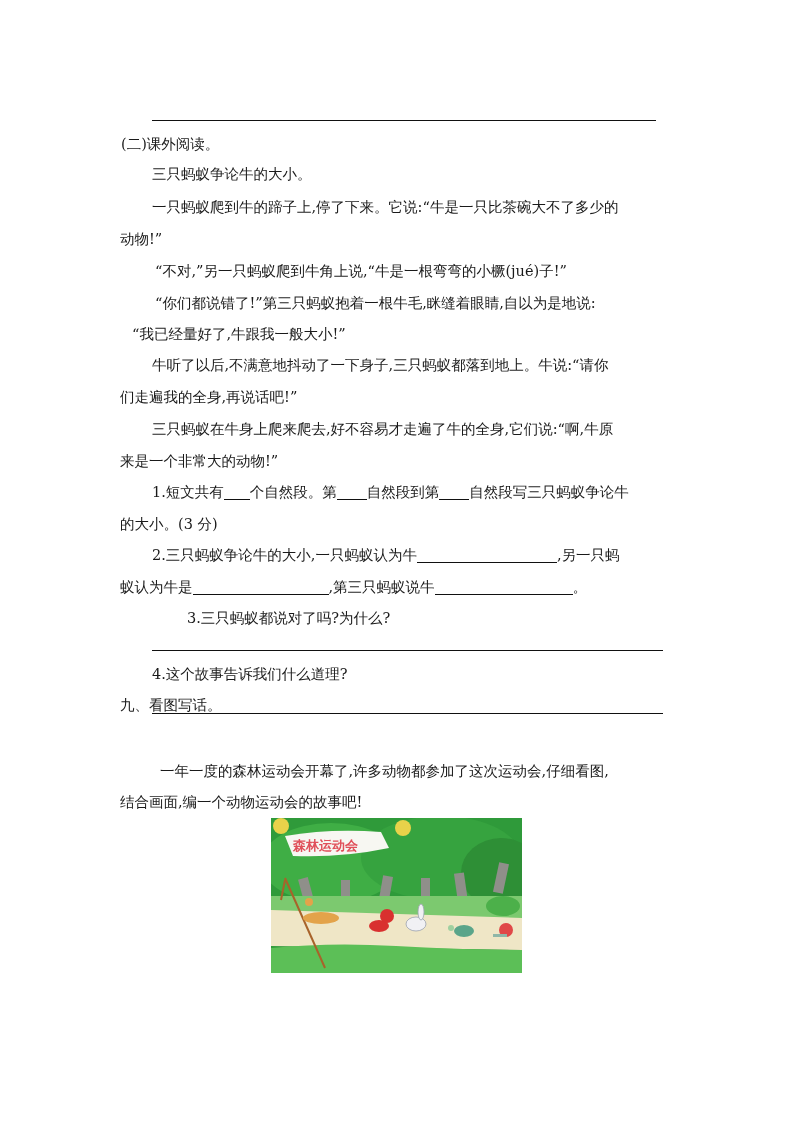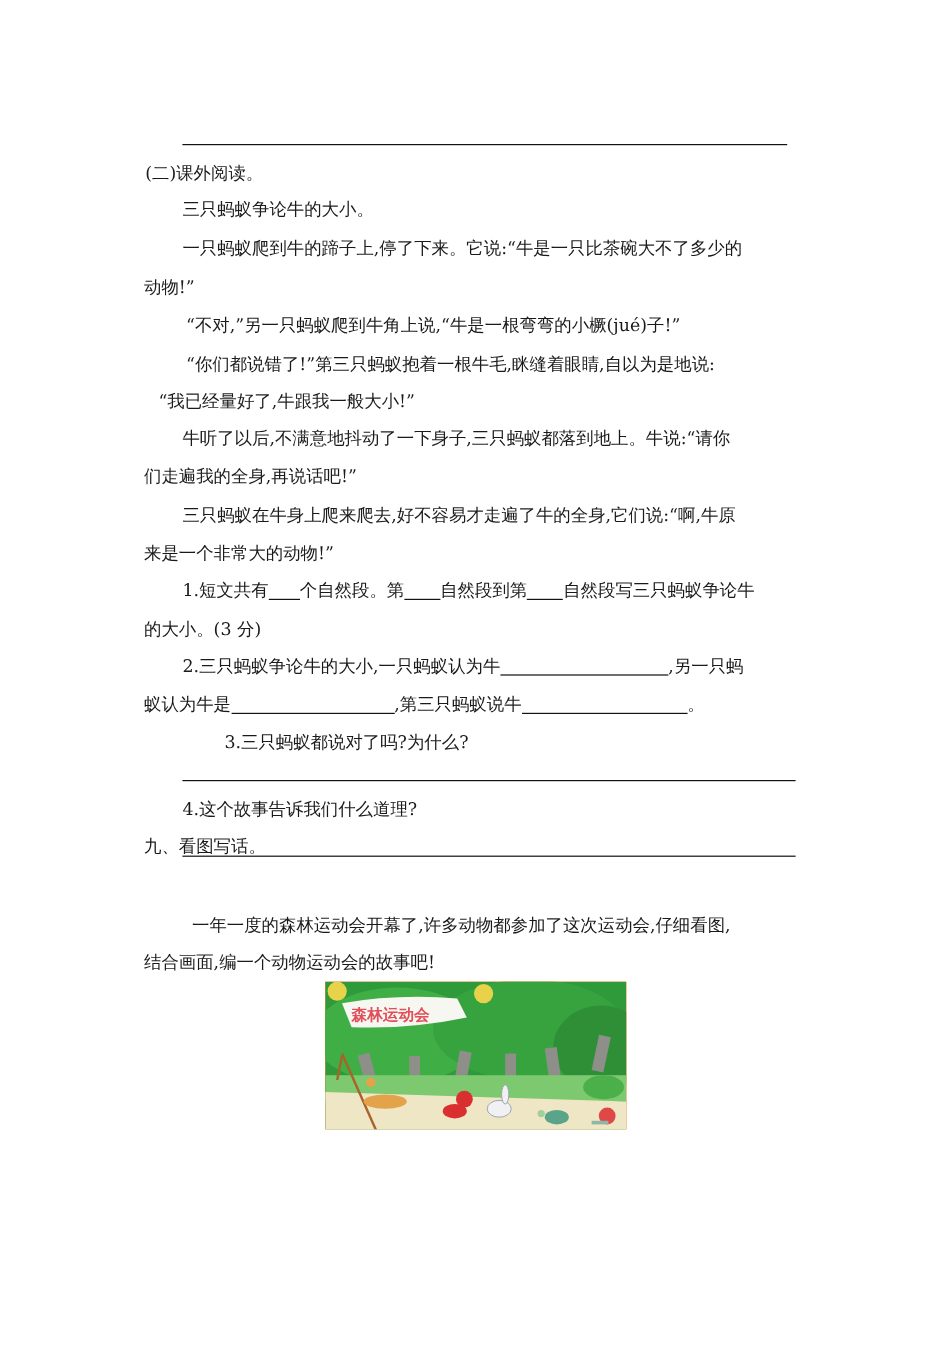--- a/index.html
+++ b/index.html
@@ -5,22 +5,22 @@
     html, body { margin: 0; padding: 0; background: #ffffff; }
     body {
       width: 793px; height: 1122px; position: relative; overflow: hidden;
       font-family: "DejaVu Serif", "Liberation Serif", serif;
       color: #1a1a1a; font-size: 14.5px;
     }
     .abs { position: absolute; white-space: nowrap; }
     .hline { position: absolute; height: 0; border-top: 1.3px solid #111; }
     .blank { display: inline-block; border-bottom: 1.3px solid #111; height: 16px; vertical-align: -3px; }
     .pic {
-      position: absolute; left: 271px; top: 818px; width: 251px; height: 123px;
-      overflow: hidden; background: #f97316;
+      position: absolute; left: 271px; top: 818px; width: 251px; height: 155px;
+      overflow: hidden; background: #5eead4;
     }
   </style>
 </head>
 <body>
 
 <div class="hline" style="left:152px; top:120px; width:504px;"></div>
 
 <div class="abs" style="left:121px; top:135px;">(二)课外阅读。</div>
 
 <div class="abs" style="left:152px; top:165px;">三只蚂蚁争论牛的大小。</div>

